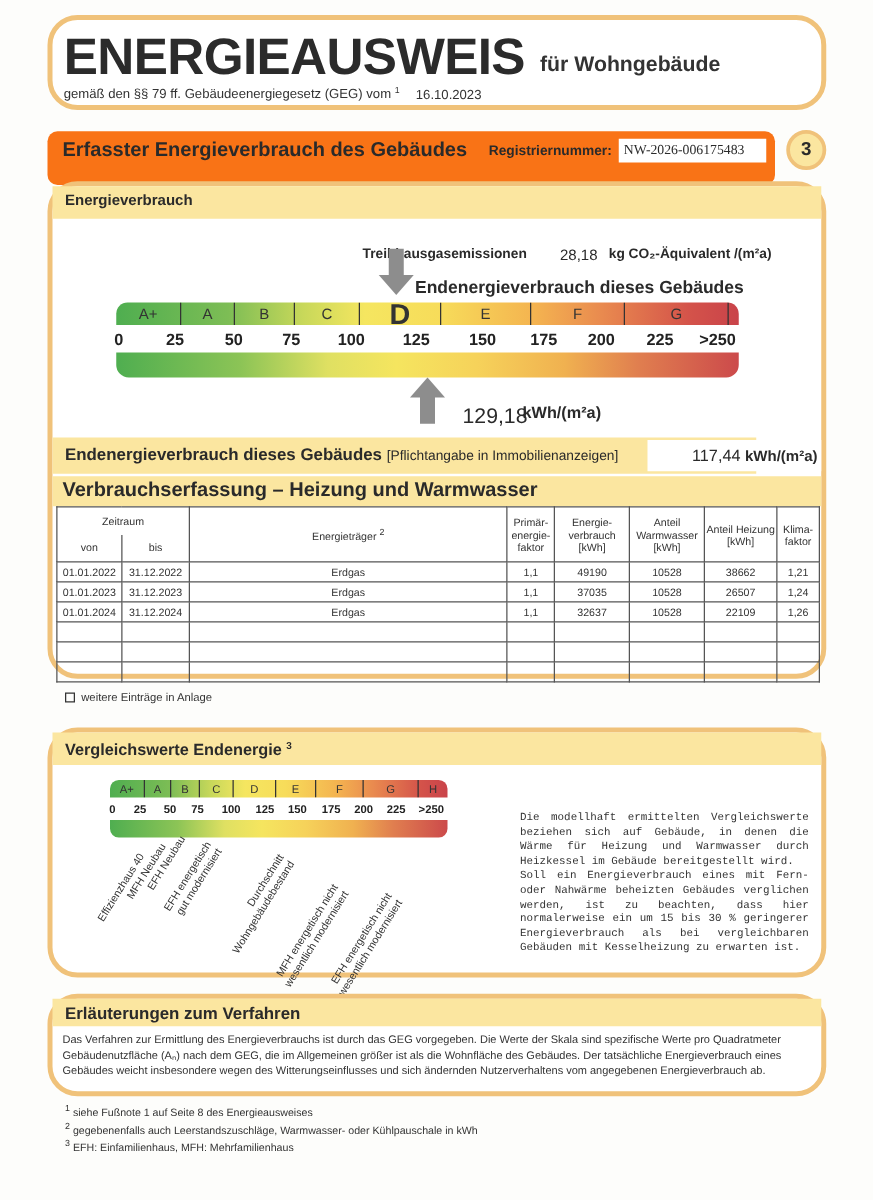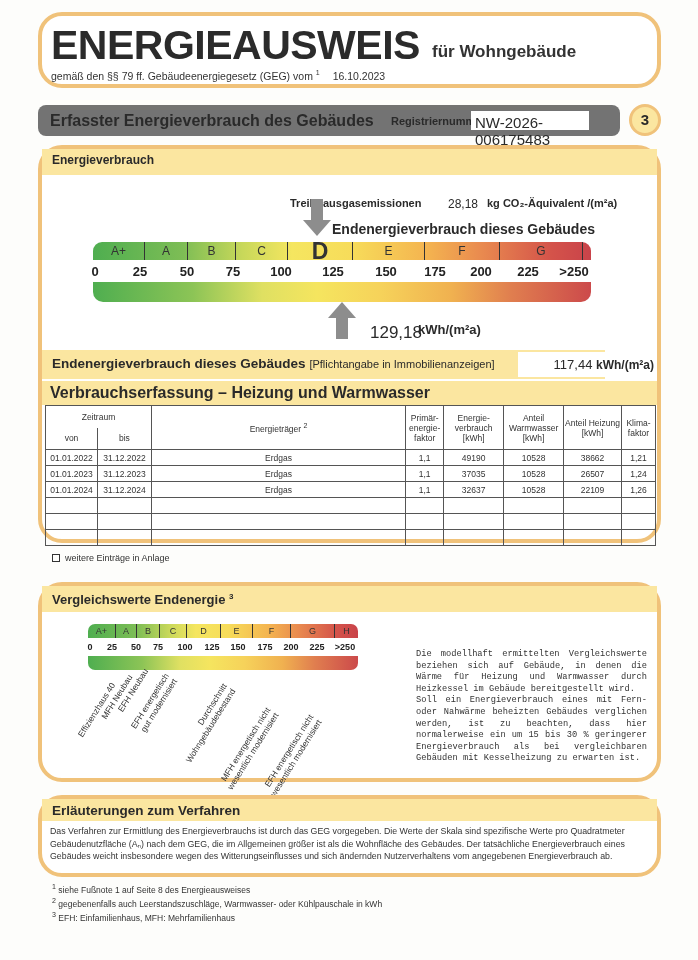--- a/index.html
+++ b/index.html
@@ -9,24 +9,24 @@
   .frame { position: absolute; border: 4px solid #f0c27a; border-radius: 24px; background: #fff; }
 
   
   #hdr { left: 38px; top: 12px; width: 623px; height: 76px; }
   #hdr .big { position: absolute; left: 9px; top: 6px; font-size: 41px; font-weight: bold; letter-spacing: -0.5px; color: #2b2b2b; }
   #hdr .sub { position: absolute; left: 390px; top: 26px; font-size: 17px; font-weight: bold; color: #333; }
   #hdr .small { position: absolute; left: 9px; top: 53px; font-size: 10.5px; color: #333; }
   #hdr .small .date { margin-left: 10px; }
 
   
-  #titlebar { position: absolute; left: 38px; top: 105px; width: 582px; height: 31px; background: #737373; border-radius: 8px; }
+  #titlebar { position: absolute; left: 38px; top: 105px; width: 582px; height: 43px; background: #f97316; border-radius: 8px; }
   #titlebar .t { position: absolute; left: 12px; top: 7px; font-size: 16px; font-weight: bold; color: #2a2a2a; }
   #titlebar .rl { position: absolute; left: 353px; top: 10px; font-size: 11px; font-weight: bold; }
-  #titlebar .rv { position: absolute; left: 433px; top: 6px; width: 118px; height: 19px; background: #fff; font-size: 15px; padding: 3px 4px; }
+  #titlebar .rv { position: absolute; left: 457px; top: 6px; width: 118px; height: 19px; background: #fff; font-size: 11px; padding: 3px 4px; font-family: Liberation Serif, serif; }
   #pagenum { position: absolute; left: 629px; top: 104px; width: 32px; height: 32px; border-radius: 50%; background: #fbe6a0; border: 3px solid #f0c27a; font-size: 15px; font-weight: bold; text-align: center; line-height: 26px; }
 
   
   #ev { left: 38px; top: 145px; width: 623px; height: 398px; }
   .sechead { height: 26px; padding: 4px 10px; font-size: 12px; font-weight: bold; background: #fbe6a0; }
   .abs { position: absolute; margin-top: 20px; }
 
   .scale-top { position: absolute; height: 18px; border-radius: 9px 9px 0 0; overflow: hidden;
     background: linear-gradient(90deg, #4fae50 0%, #7dbd55 18%, #c8d85a 30%, #f5e660 40%, #f7dc5a 52%, #f4b450 67%, #e98a4f 78%, #d4534a 92%, #c9434a 100%); }
   .scale-top .seg { position: absolute; top: 0; height: 18px; border-right: 1px solid #333; font-size: 12px; text-align: center; line-height: 18px; color: #333; }

